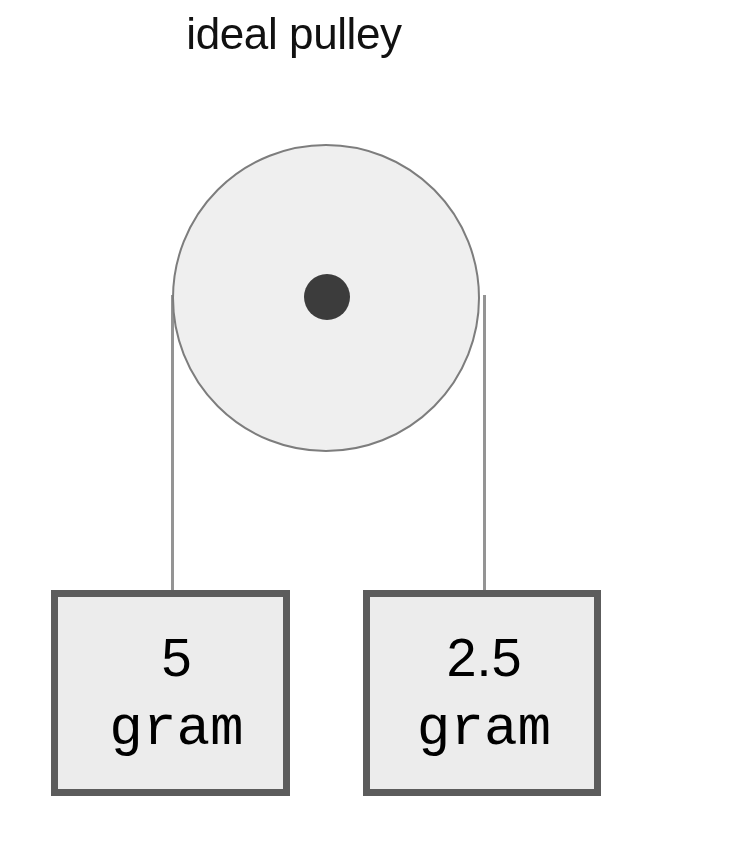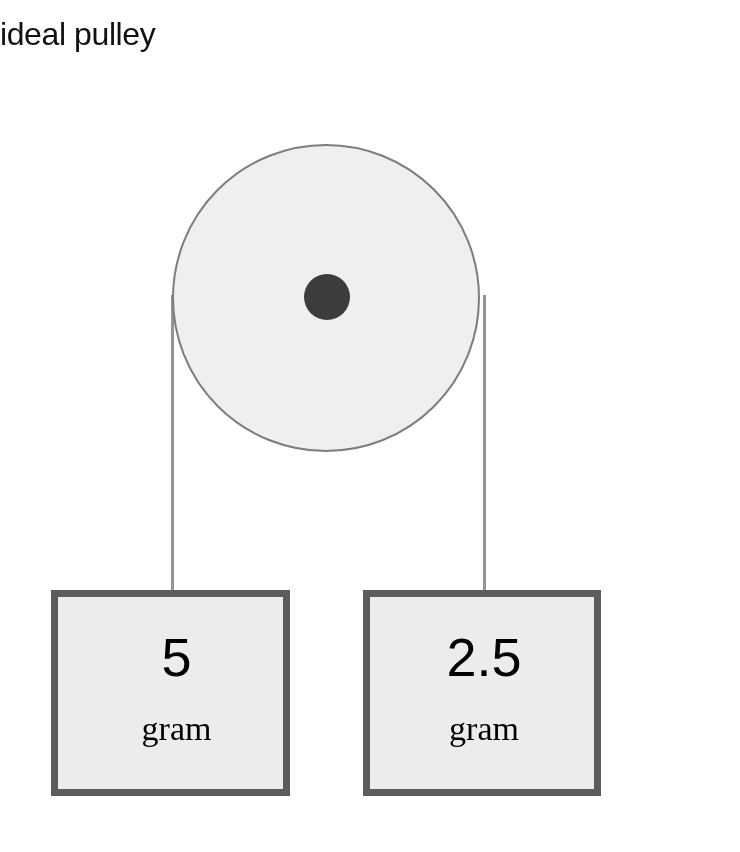--- a/index.html
+++ b/index.html
@@ -20,23 +20,23 @@
     width: 740px;
     height: 852px;
     background: #ffffff;
   }
 
   
   .caption {
     position: absolute;
     left: 0;
     width: 588px;
-    text-align: left;
+    text-align: center;
     font-family: "Liberation Sans", sans-serif;
-    font-size: 32px;
+    font-size: 44px;
     line-height: 56px;
     letter-spacing: -0.4px;
     color: #111111;
     white-space: nowrap;
   }
   #caption-line-1 { top: 6px; }
   #caption-line-2 { top: 66px; }
 
   
   #pulley-wheel {
@@ -102,22 +102,22 @@
     justify-content: center;
   }
   .block-mass {
     font-family: "Liberation Sans", sans-serif;
     font-size: 54px;
     line-height: 62px;
     color: #000000;
     white-space: nowrap;
   }
   .block-unit {
-    font-family: Liberation Serif, serif;
-    font-size: 34px;
+    font-family: Liberation Mono, monospace;
+    font-size: 56px;
     line-height: 62px;
     color: #000000;
     white-space: nowrap;
     margin-top: 10px;
   }
   #block-left .block-mass,
   #block-left .block-unit {
     transform: translateX(6px);
   }
   #block-right .block-mass,

